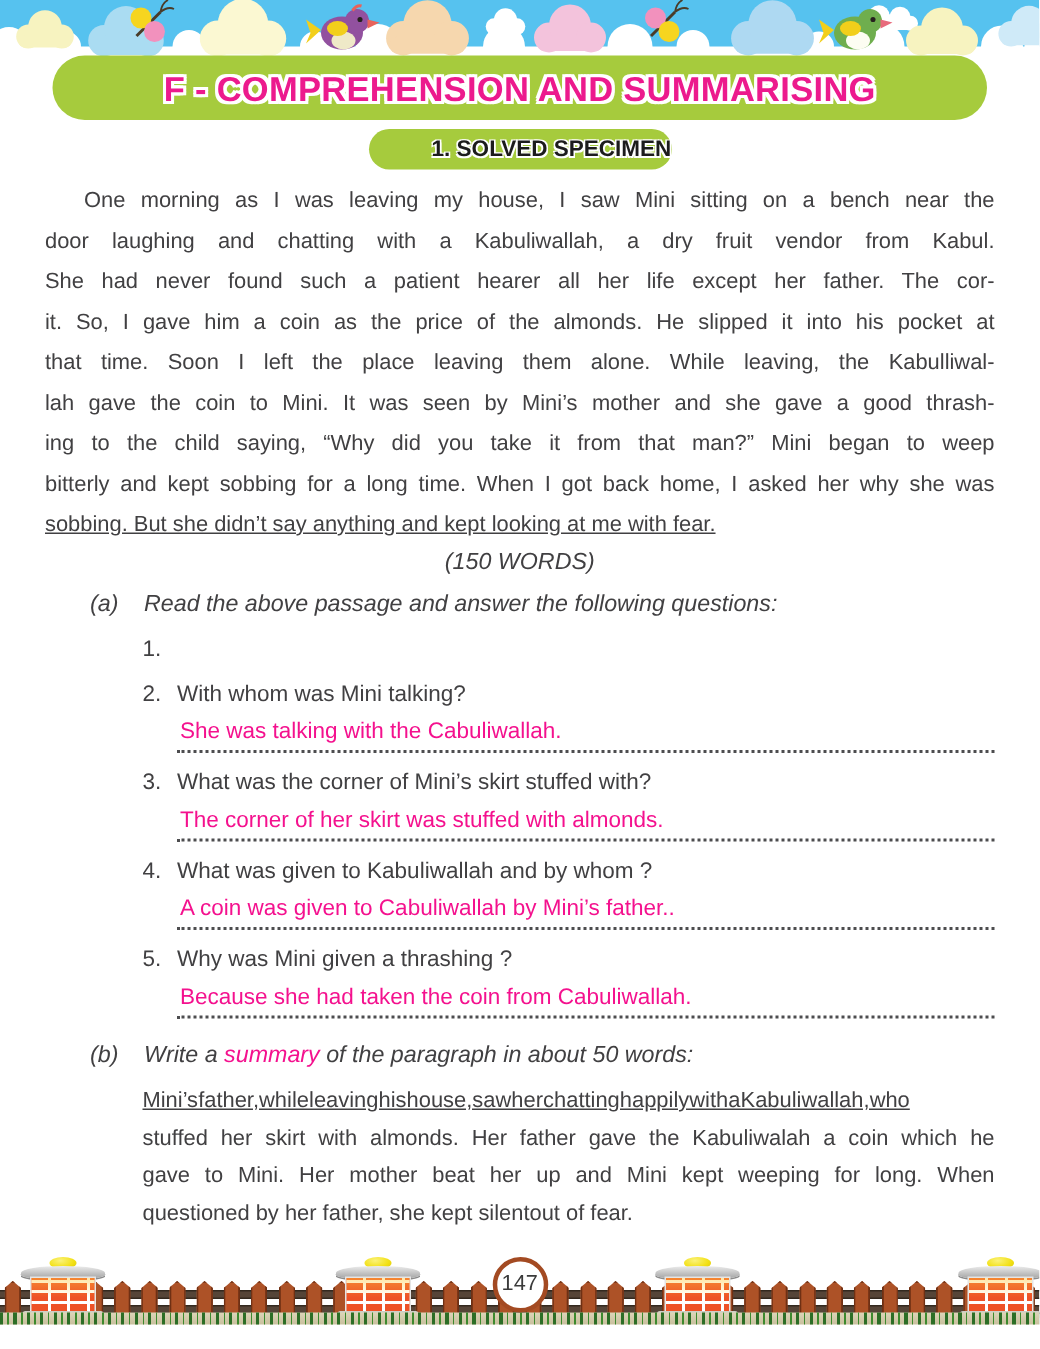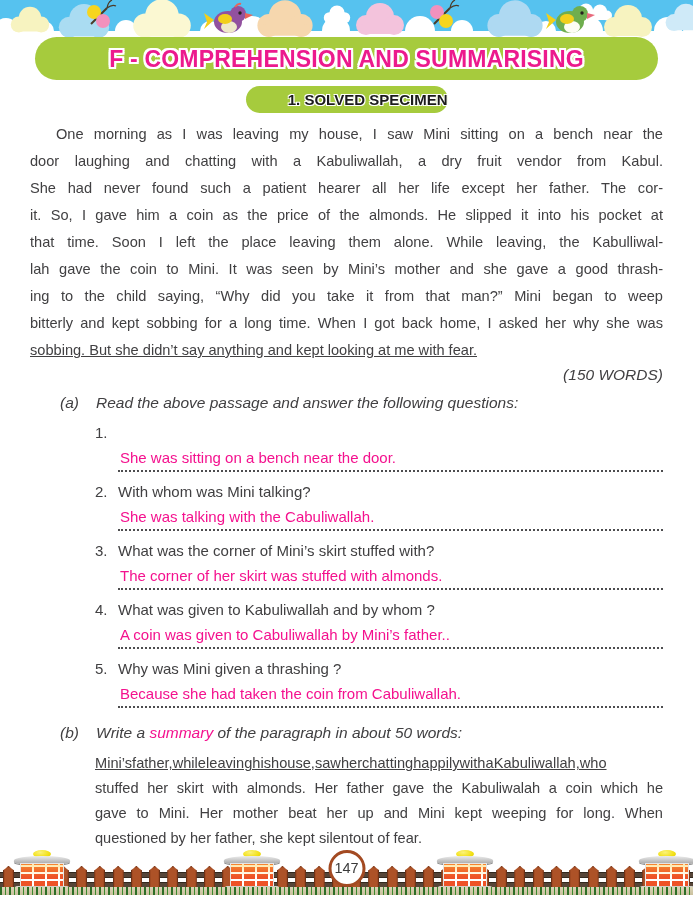--- a/index.html
+++ b/index.html
@@ -18,42 +18,42 @@
   .badge{margin:6px auto 0;width:202px;height:27px;border-radius:14px;
          background:var(--banner_green,#a6cb3d);text-align:right;line-height:27px;}
   .badge-text{font-size:15px;font-weight:bold;color:#1c1c1c;
     text-shadow:-1px -1px 0 #fff,1px -1px 0 #fff,-1px 1px 0 #fff,1px 1px 0 #fff;}
 
   
   .passage{margin:8px 30px 0;font-size:14.6px;line-height:27px;}
   .p-line{text-align:justify;text-align-last:justify;}
   .p-line.first{text-indent:26px;}
   .p-line.last{text-align-last:left;text-decoration:underline;}
-  .wordcount{margin:2px 30px 0;text-align:right;font-style:italic;font-size:15.5px;height:20px;}
+  .wordcount{margin:2px 30px 0;text-align:center;font-style:italic;font-size:15.5px;height:20px;}
 
   
   .sec-row{display:flex;margin:6px 30px 0 60px;font-style:italic;font-size:15.5px;line-height:21px;}
   .sec-label{flex:none;width:36px;}
   .hl{color:var(--answer_pink,#f4118e);}
 
   
   .q-area{margin:0 30px 0 95px;}
   .q-line{display:flex;font-size:15px;line-height:20px;margin-top:10px;}
   .q-num{flex:none;width:23px;}
   .answer{margin-left:23px;margin-top:5px;padding:0 0 2px 2px;line-height:20px;font-size:15px;
           color:var(--answer_pink,#f4118e);border-bottom:2px dotted #4d4d4f;}
 
   
   .summary{margin:8px 30px 0 95px;font-size:14.6px;line-height:25px;}
   .s-line{text-align:justify;text-align-last:justify;}
   .s-line.tight{word-spacing:-4px;text-align-last:left;text-decoration:underline;}
   .s-line.last{text-align-last:left;}
 
   
-  .fence{position:absolute;left:0;right:0;bottom:4px;height:48px;z-index:3;}
+  .fence{position:absolute;left:0;right:0;bottom:16px;height:48px;z-index:3;}
   .rail{position:absolute;left:0;right:0;height:4px;background:#564538;
         border-top:1px solid #33291f;border-bottom:1px solid #33291f;}
   .rail.r1{top:25px;} .rail.r2{top:35px;}
   .picket-row{position:absolute;left:3px;right:3px;top:19px;bottom:6px;
               display:flex;justify-content:space-between;}
   .picket{width:11px;background:var(--picket_brown,#ad5227);
           box-shadow:inset 0 0 0 1.2px #6e3014;
           clip-path:polygon(50% 0,100% 20%,100% 100%,0 100%,0 20%);}
   .pillar{position:absolute;top:0;bottom:5px;width:58px;transform:translateX(-50%);}
   .knob{position:absolute;top:3px;left:50%;transform:translateX(-50%);width:18px;height:8px;
@@ -178,21 +178,20 @@
   <div class="sec-row">
     <span class="sec-label">(a)</span>
     <span class="sec-instr">Read the above passage and answer the following questions:</span>
   </div>
 
   <div class="q-area">
     <div class="q-block">
       <div class="q-line">
         <span class="q-num">1.</span>
       </div>
-      <div class="answer">She was sitting on a bench near the door.</div>
     </div>
     <div class="q-block">
       <div class="q-line">
         <span class="q-num">2.</span>
         <span class="q-text">With whom was Mini talking?</span>
       </div>
       <div class="answer">She was talking with the Cabuliwallah.</div>
     </div>
     <div class="q-block">
       <div class="q-line">

